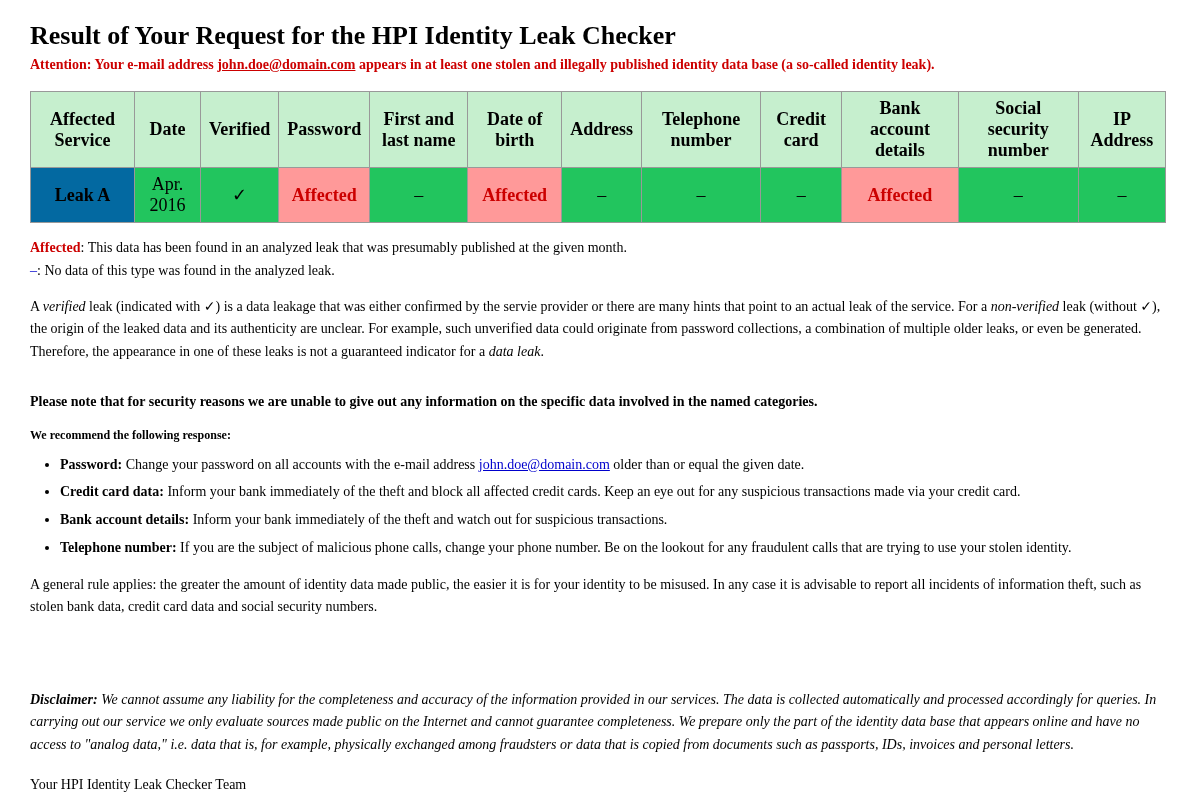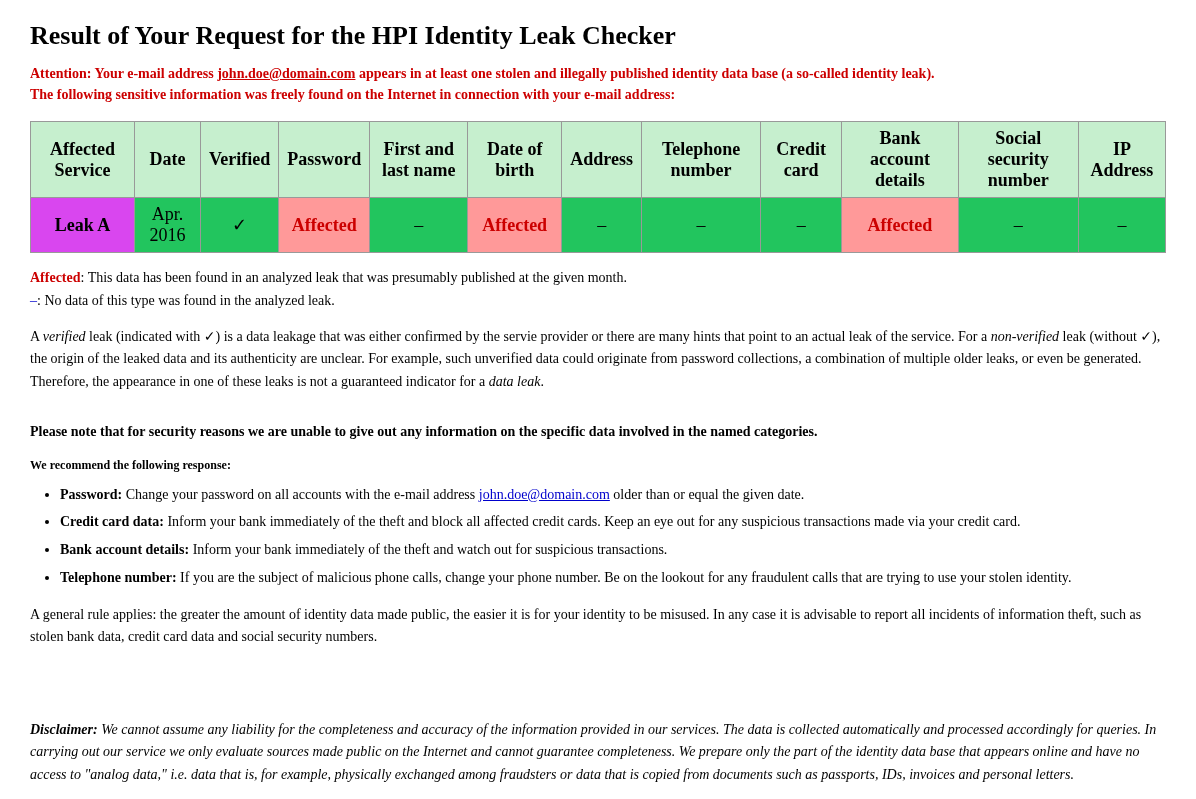--- a/index.html
+++ b/index.html
@@ -7,21 +7,21 @@
       font-family: Times New Roman, serif;
       font-size: 14px;
       color: #000;
       background: #fff;
       padding: 20px 30px;
       max-width: 1196px;
     }
     h1 {
       font-size: 26px;
       font-weight: bold;
-      margin-bottom: 12px;
+      margin-bottom: 3px;
       line-height: 1.2;
     }
     .attention-box {
       color: #c00;
       font-weight: bold;
       margin-bottom: 16px;
       line-height: 1.5;
     }
     .attention-box a {
       color: #c00;
@@ -48,21 +48,21 @@
     }
     table tbody td.affected {
       background: #ff9999;
       color: #c00;
       font-weight: bold;
     }
     table tbody td.not-affected {
       background: #22c55e;
     }
     table tbody td.service-name {
-      background: #d946ef;
+      background: #0369a1;
       font-weight: bold;
     }
     .legend {
       margin-bottom: 14px;
       line-height: 1.6;
     }
     .legend .affected-text {
       color: #c00;
       font-weight: bold;
     }
@@ -121,21 +121,20 @@
       text-decoration: underline;
     }
   </style>
 </head>
 <body>
 
 <h1>Result of Your Request for the HPI Identity Leak Checker</h1>
 
 <div class="attention-box">
   <span>Attention: Your e-mail address </span><a>john.doe@domain.com</a><span> appears in at least one stolen and illegally published identity data base (a so-called identity leak).</span><br>
-  <span>The following sensitive information was freely found on the Internet in connection with your e-mail address:</span>
 </div>
 
 <table>
   <thead>
     <tr>
       <th>Affected Service</th>
       <th>Date</th>
       <th>Verified</th>
       <th>Password</th>
       <th>First and last name</th>

